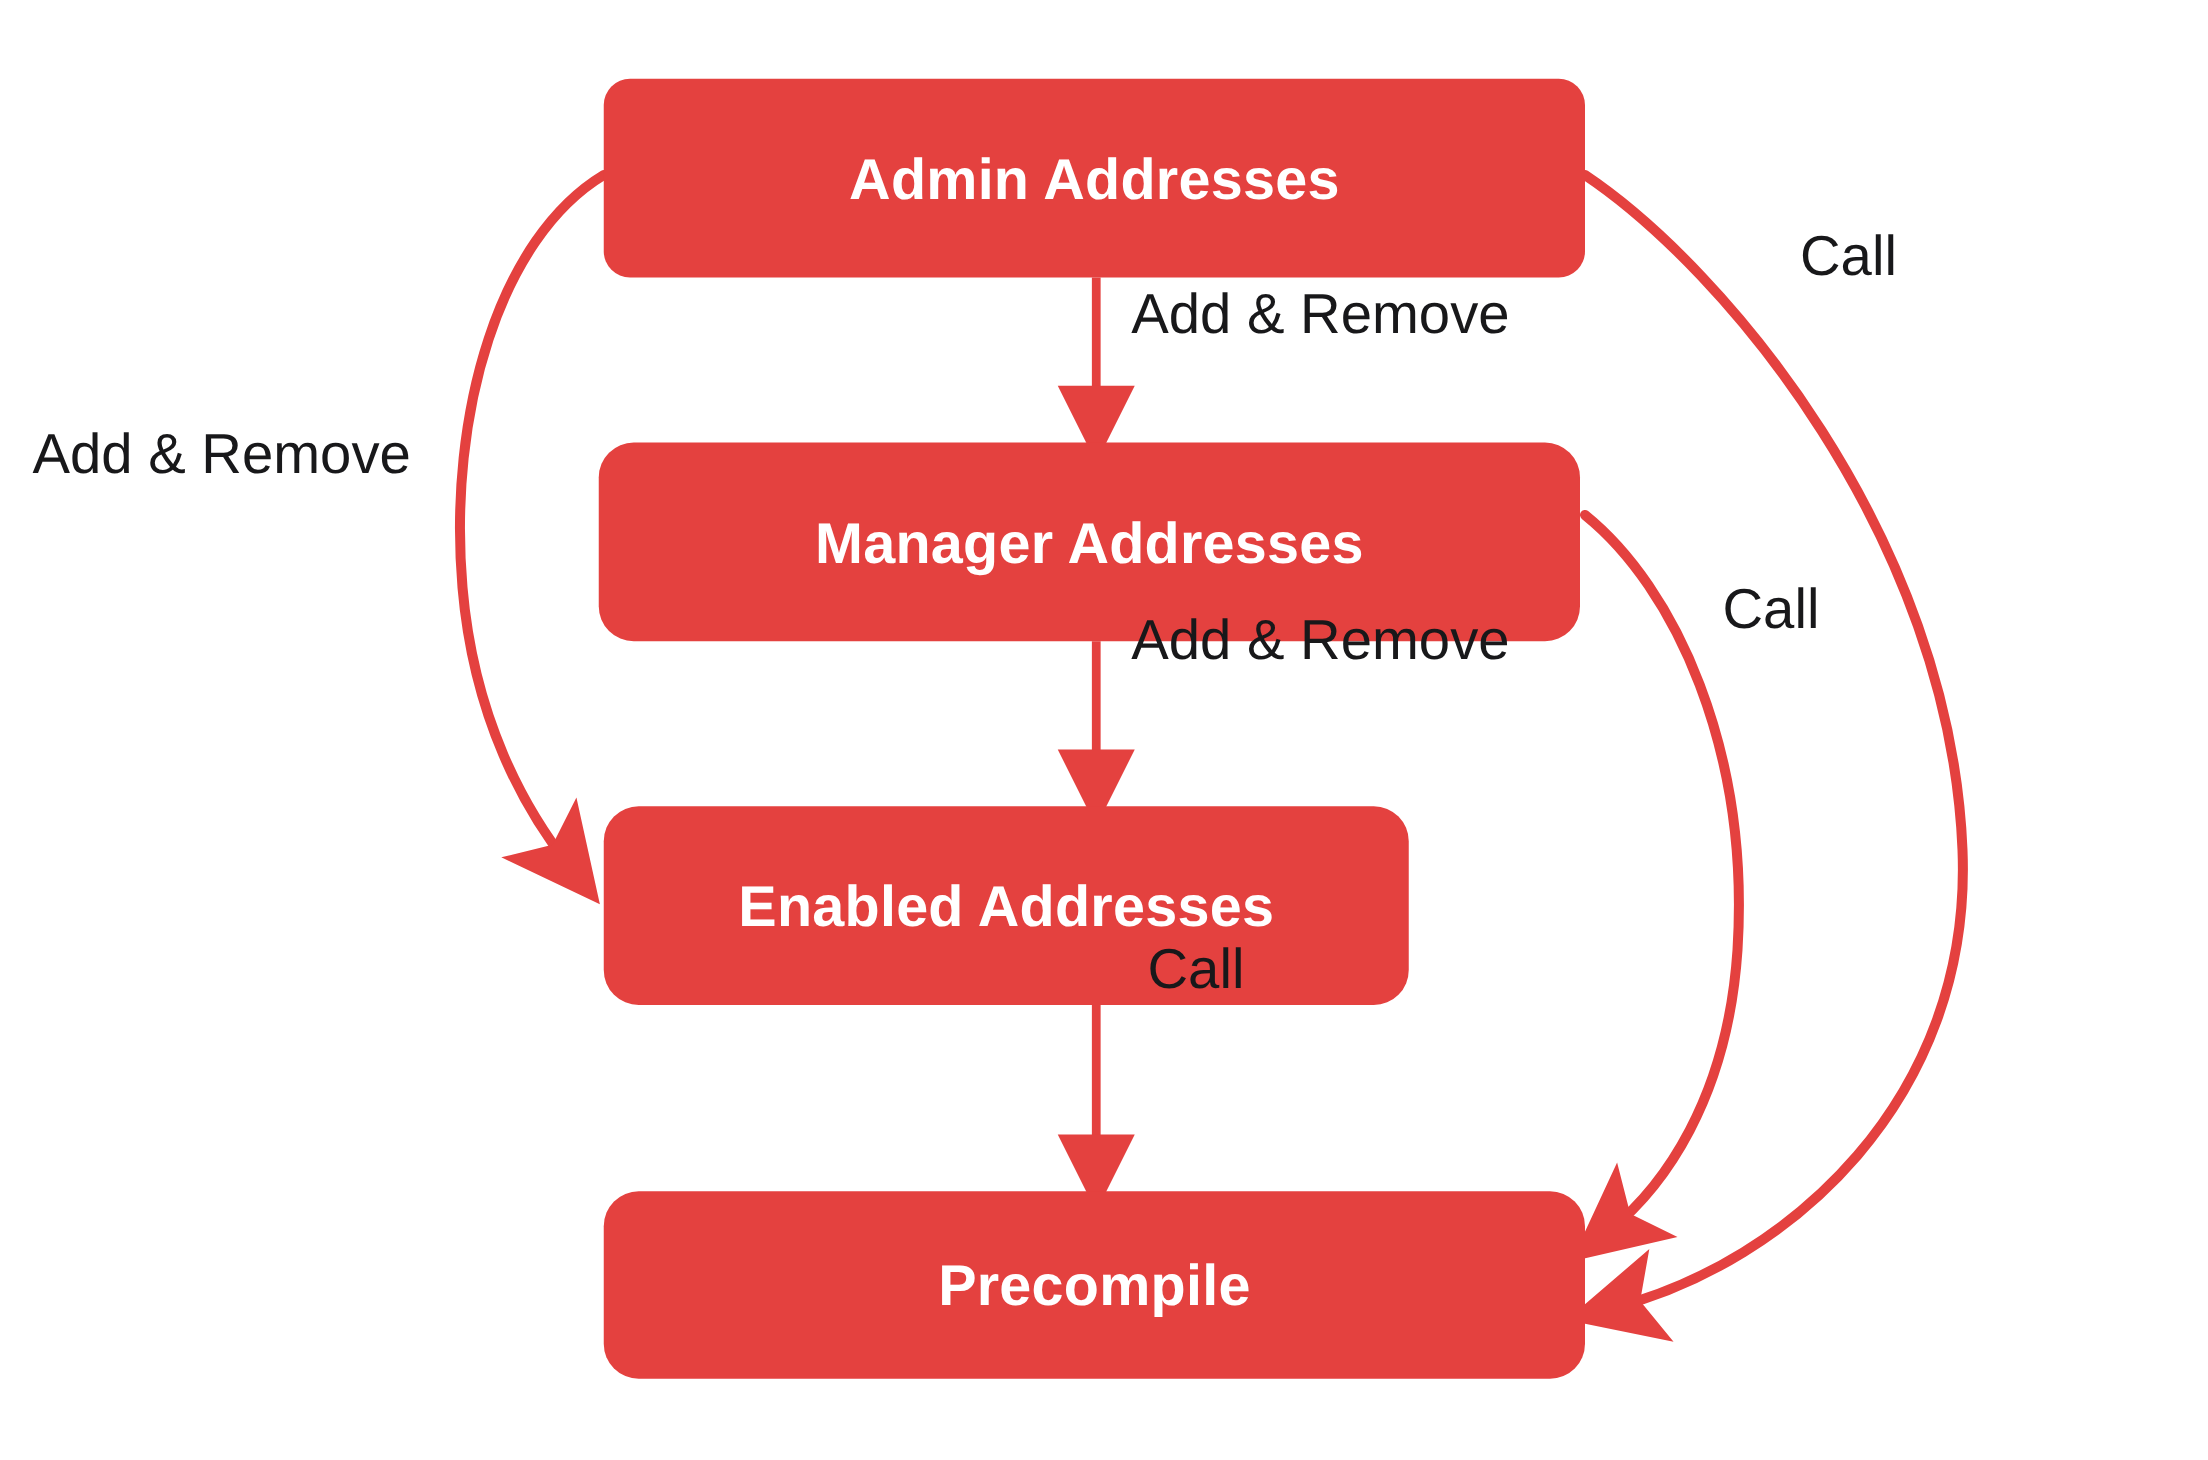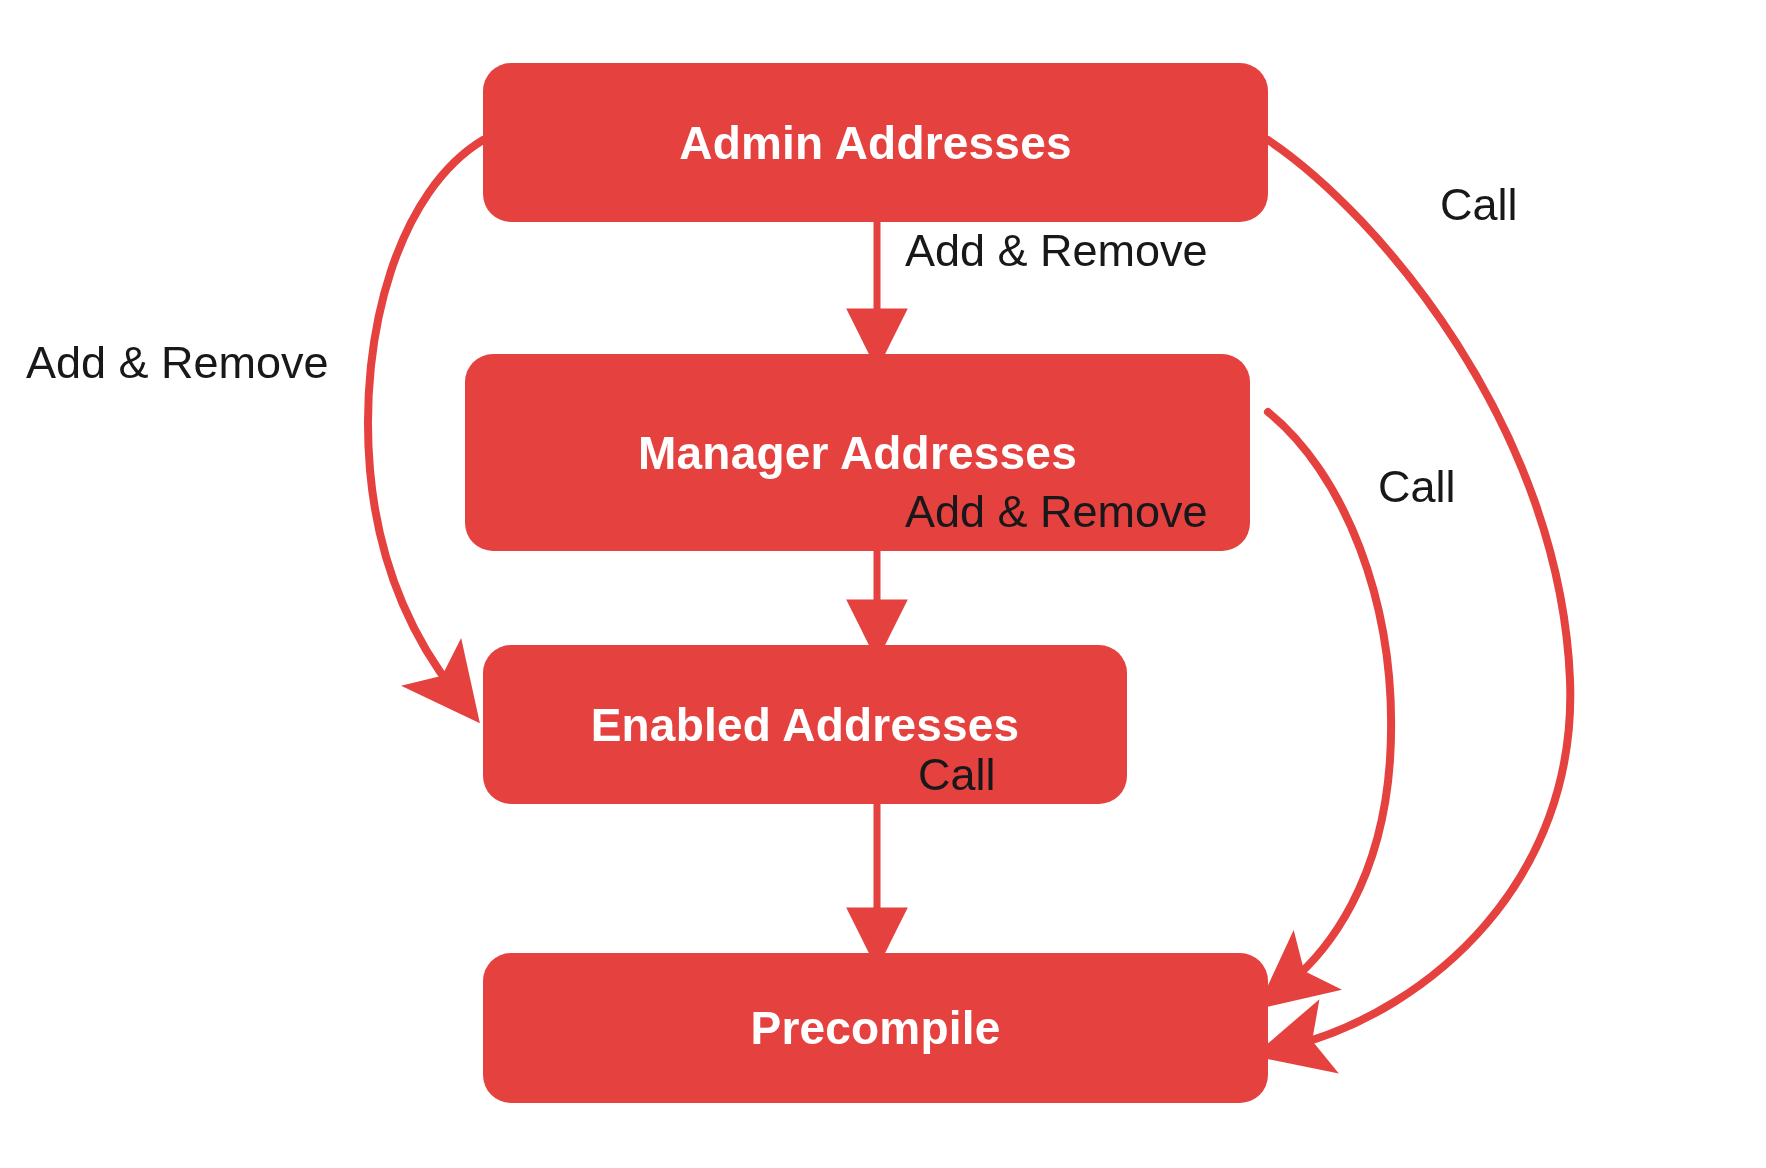--- a/index.html
+++ b/index.html
@@ -45,22 +45,22 @@
   .edge-label {
     position: absolute;
     color: #18181a;
     font-family: "Liberation Sans", sans-serif;
     font-weight: normal;
     font-size: 45px;
     line-height: 1;
     white-space: nowrap;
   }
   
-  #node-admin    { left: 483px; top: 63px;  width: 785px; height: 159px; }
-  #node-manager  { left: 465px; top: 354px; width: 785px; height: 197px; }
+  #node-admin    { left: 483px; top: 63px;  width: 785px; height: 159px; border-radius: 21px; }
+  #node-manager  { left: 479px; top: 354px; width: 785px; height: 159px; }
   #node-enabled  { left: 483px; top: 645px; width: 644px; height: 159px; }
   #node-precompile { left: 483px; top: 953px; width: 785px; height: 150px; justify-content: center; }
   
   #label-admin-manager   { left: 905px; top: 228px; }
   #label-manager-enabled { left: 905px; top: 489px; }
   #label-enabled-precompile { left: 918px; top: 752px; }
   #label-admin-enabled   { left: 26px;  top: 340px; }
   #label-admin-precompile { left: 1440px; top: 182px; }
   #label-manager-precompile { left: 1378px; top: 464px; }
 </style>

